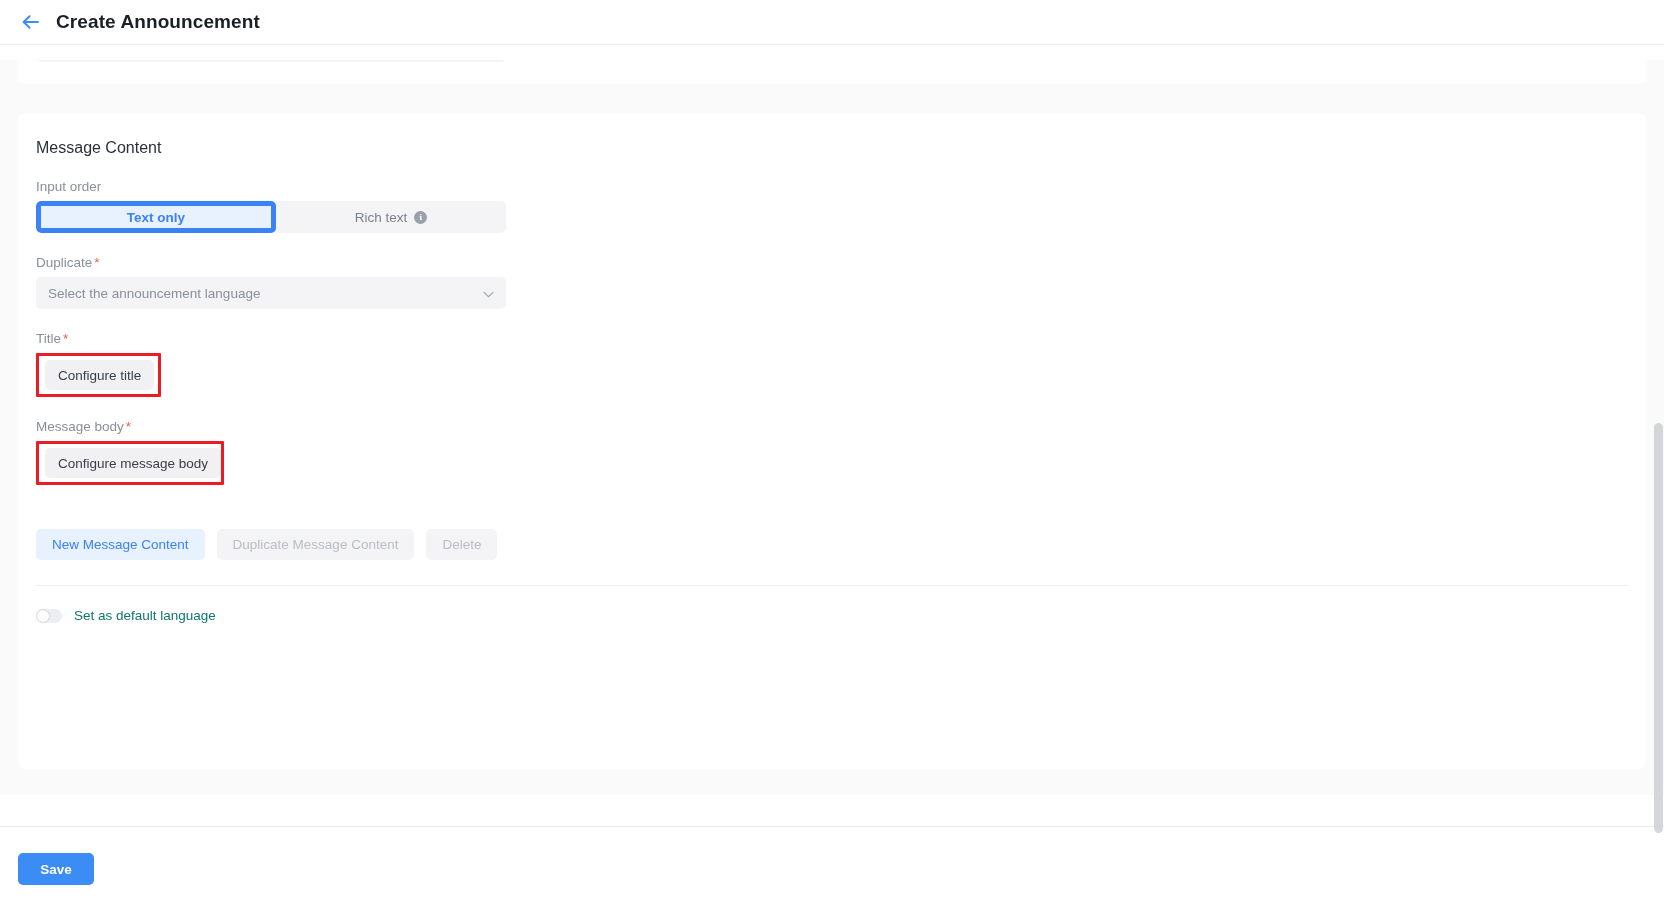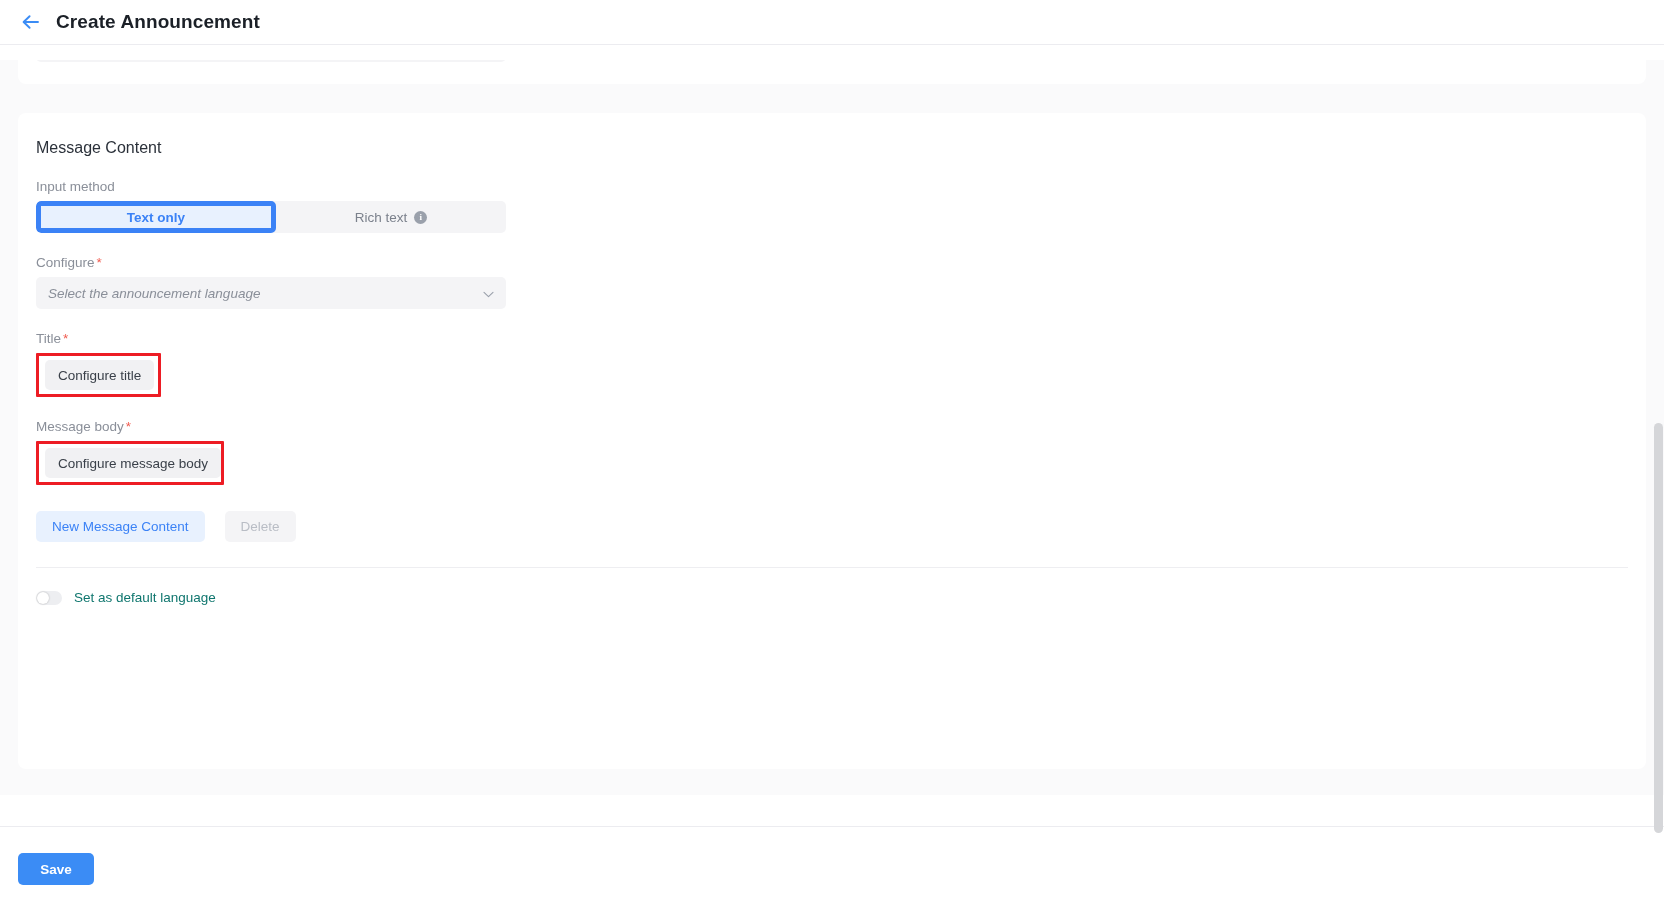--- a/index.html
+++ b/index.html
@@ -138,21 +138,20 @@
     font-size: 13.5px;
     color: #8a8f99;
     font-family: "Liberation Sans", sans-serif;
     display: flex;
     align-items: center;
   }
   .select-field {
     position: relative;
     width: 470px;
     margin-bottom: 22px;
-    font-style: italic;
   }
   .chev {
     position: absolute;
     right: 12px; top: 50%;
     transform: translateY(-50%);
     pointer-events: none;
   }
 
   .field-textarea {
     width: 470px;
@@ -197,22 +196,22 @@
     border-radius: 1px;
     background: #ffffff;
     line-height: 0;
   }
   .hl.wide { padding-right: 0px; }
   .btn-gap { height: 4px; }
 
   
   .action-row {
     display: flex;
-    gap: 20px;
-    margin-top: 22px;
+    gap: 12px;
+    margin-top: 40px;
   }
   .btn {
     height: 31px;
     border: none;
     border-radius: 5px;
     padding: 0 16px;
     font-size: 13.5px;
     font-family: "Liberation Sans", sans-serif;
     cursor: pointer;
     display: inline-flex;
@@ -316,34 +315,34 @@
 
   <div class="card-top">
     <div class="field-input">Enter the display order for this announcement</div>
   </div>
 
   <div class="card-main">
 
     <div class="section-title">Message Content</div>
 
     
-    <span class="field-label">Input method</span>
+    <span class="field-label">Input order</span>
     <div class="segmented">
       <div class="seg active">
         <span>Text only</span>
       </div>
       <div class="seg">
         <span>Rich text</span>
         <span class="info-icon">i</span>
       </div>
     </div>
 
     
     <span class="field-label">
-      <span>Configure</span><span class="req">*</span>
+      <span>Duplicate</span><span class="req">*</span>
     </span>
     <div class="select-field">
       <div class="field-input">Select the announcement language</div>
       <span class="chev">
         <svg width="11" height="7" viewBox="0 0 11 7">
           <path d="M1 1.3 L5.5 5.6 L10 1.3" fill="none" stroke="#9aa0ab" stroke-width="1.1" stroke-linecap="round" stroke-linejoin="round"></path>
         </svg>
       </span>
     </div>
 
@@ -362,20 +361,21 @@
       <span>Message body</span><span class="req">*</span>
     </span>
     <div class="hl wide">
       <button class="configure-btn">Configure message body</button>
     </div>
     <div class="btn-gap"></div>
 
     
     <div class="action-row">
       <button class="btn btn-primary-soft">New Message Content</button>
+      <button class="btn btn-ghost">Duplicate Message Content</button>
       <button class="btn btn-ghost">Delete</button>
     </div>
 
     <div class="divider"></div>
 
     
     <div class="toggle-row">
       <div class="toggle">
         <div class="knob"></div>
       </div>

